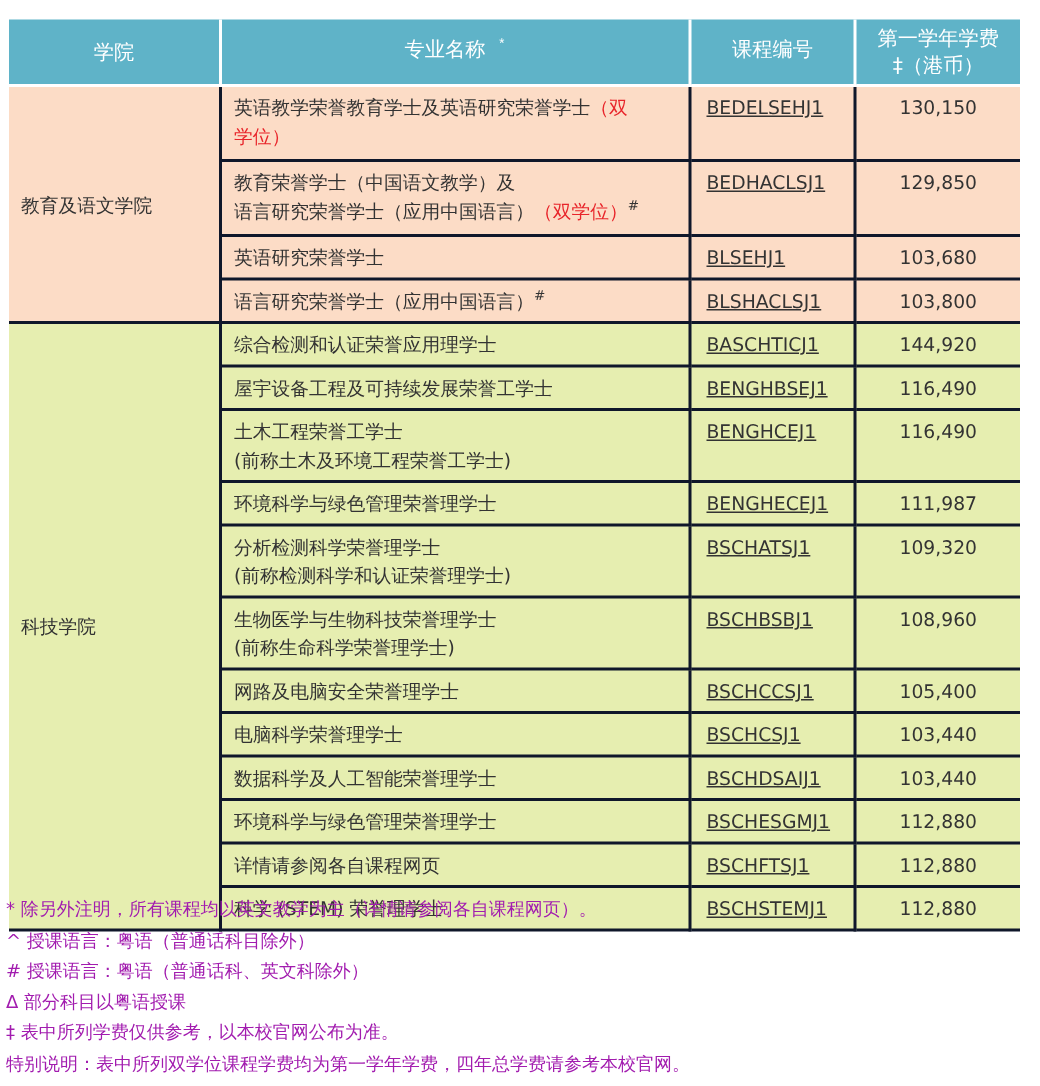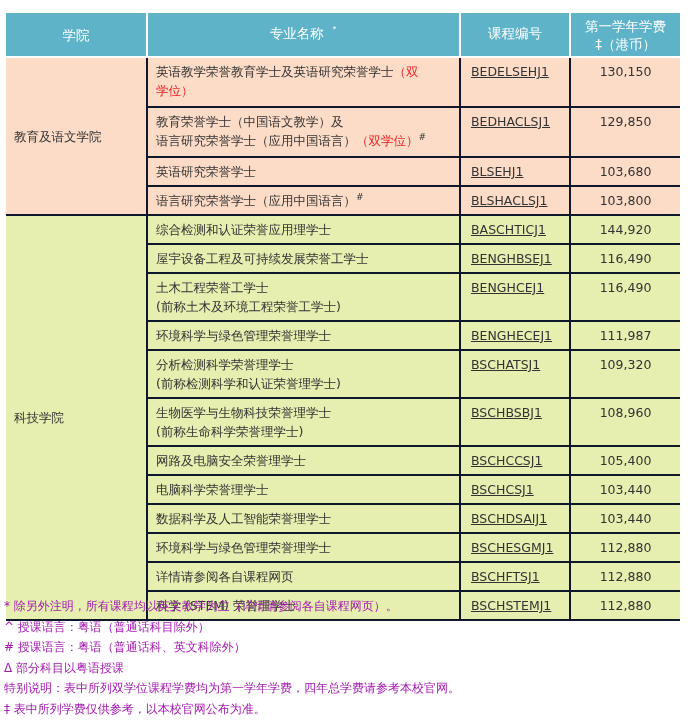--- a/index.html
+++ b/index.html
@@ -135,15 +135,15 @@
     </tr>
   </tbody>
 </table>
 </div>
 
 <div class="notes">
   <div class="note">* 除另外注明，所有课程均以英文教学为主（详情请参阅各自课程网页）。</div>
   <div class="note">^ 授课语言：粤语（普通话科目除外）</div>
   <div class="note"># 授课语言：粤语（普通话科、英文科除外）</div>
   <div class="note">Δ 部分科目以粤语授课</div>
+  <div class="note">‡ 表中所列学费仅供参考，以本校官网公布为准。</div>
   <div class="note">特别说明：表中所列双学位课程学费均为第一学年学费，四年总学费请参考本校官网。</div>
-  <div class="note">‡ 表中所列学费仅供参考，以本校官网公布为准。</div>
 </div>
 
 </body></html>

